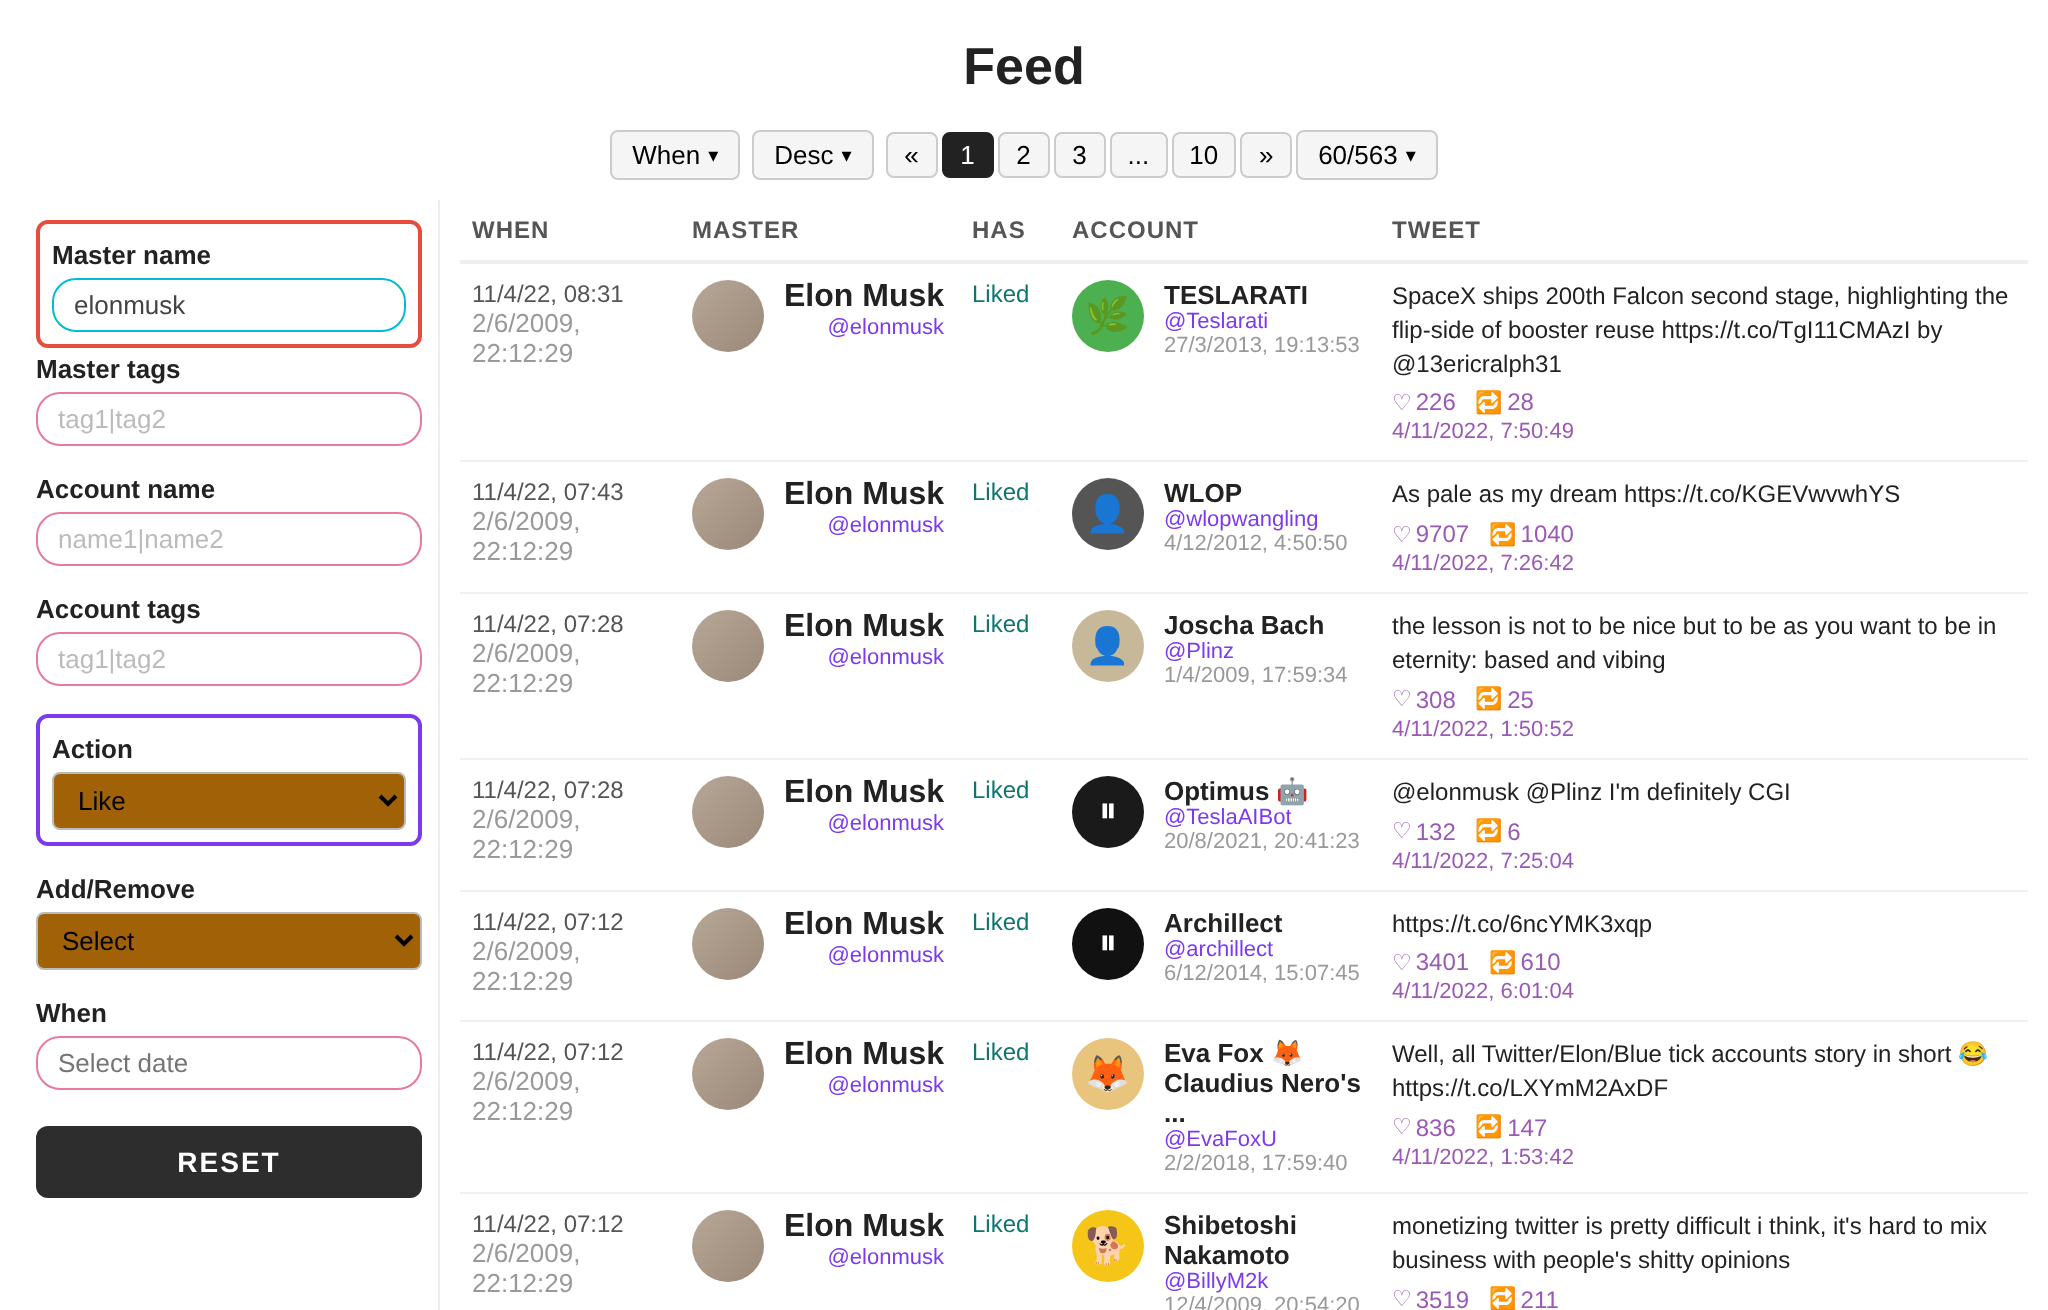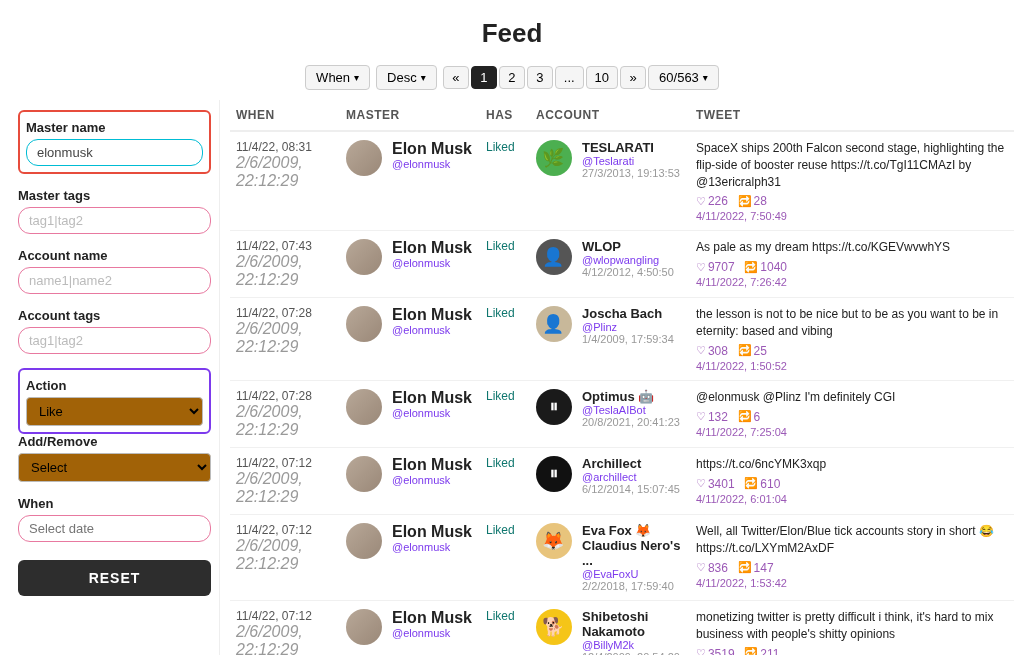--- a/index.html
+++ b/index.html
@@ -18,48 +18,48 @@
 
     
     .sidebar { width: 210px; min-width: 210px; padding: 10px 8px; border-right: 1px solid #eee; }
     .filter-group { margin-bottom: 14px; }
     .filter-label { font-size: 13px; font-weight: 600; margin-bottom: 4px; color: #222; }
     .filter-input { width: 100%; border: 1.5px solid #e879a0; border-radius: 12px; padding: 5px 10px; font-size: 13px; outline: none; color: #444; }
     .filter-input.teal { border-color: #00bcd4; padding-left: 10px; }
     .filter-input.pink { border-color: #e879a0; }
     .filter-input::placeholder { color: #bbb; }
 
-    .action-box { border: 2px solid #7c3aed; border-radius: 6px; padding: 8px 6px 6px; }
+    .action-box { border: 2px solid #7c3aed; border-radius: 6px; padding: 8px 6px 6px; margin-bottom: 14px; }
     .action-label { font-size: 13px; font-weight: 600; margin-bottom: 4px; }
     .action-select { width: 100%; border: 1.5px solid #bbb; border-radius: 4px; padding: 5px 8px; font-size: 13px; background: #a16207; cursor: pointer; }
 
-    .master-name-box { border: 2px solid #e74c3c; border-radius: 6px; padding: 8px 6px 6px; margin-bottom: 14px; }
+    .master-name-box { border: 2px solid #e74c3c; border-radius: 6px; padding: 8px 6px 6px; margin-bottom: 3px; }
 
     .add-remove-group { margin-bottom: 14px; }
     .when-group { margin-bottom: 14px; }
     .when-input { width: 100%; border: 1.5px solid #e879a0; border-radius: 12px; padding: 5px 10px; font-size: 13px; outline: none; color: #bbb; }
 
     .reset-btn { width: 100%; background: #2d2d2d; color: #fff; border: none; border-radius: 6px; padding: 10px 0; font-size: 14px; font-weight: 600; cursor: pointer; letter-spacing: 1px; margin-top: 4px; }
 
     
     .content { flex: 1; padding: 0 0 0 10px; overflow-x: auto; }
     table { width: 100%; border-collapse: collapse; }
     thead tr { border-bottom: 2px solid #eee; }
     th { padding: 8px 6px; text-align: left; font-size: 12px; font-weight: 700; color: #555; letter-spacing: 0.5px; }
     td { padding: 8px 6px; vertical-align: top; font-size: 12px; border-bottom: 1px solid #f0f0f0; }
 
     .when-col { width: 110px; color: #555; }
-    .when-date { color: #999; font-size: 16px; font-style: italic; }
+    .when-date { color: #999; font-size: 13px; }
     .master-col { width: 140px; }
     .has-col { width: 50px; color: #0f766e; }
     .account-col { width: 160px; }
     .tweet-col { }
 
     .master-name { font-weight: 600; font-size: 16px; }
-    .master-handle { color: #7c3aed; font-size: 11px; }
+    .master-handle { color: #7c3aed; font-size: 11px; text-align: right; }
     .account-name { font-weight: 600; font-size: 13px; }
     .account-handle { color: #7c3aed; font-size: 11px; }
     .account-date { color: #999; font-size: 11px; }
 
     .tweet-text { font-size: 12px; color: #222; line-height: 1.4; margin-bottom: 4px; }
     .tweet-stats { display: flex; gap: 10px; align-items: center; margin-bottom: 2px; }
     .tweet-stat { display: flex; align-items: center; gap: 2px; color: #9b59b6; font-size: 12px; }
     .tweet-stat .icon { font-size: 11px; }
     .tweet-date { color: #9b59b6; font-size: 11px; }
 

